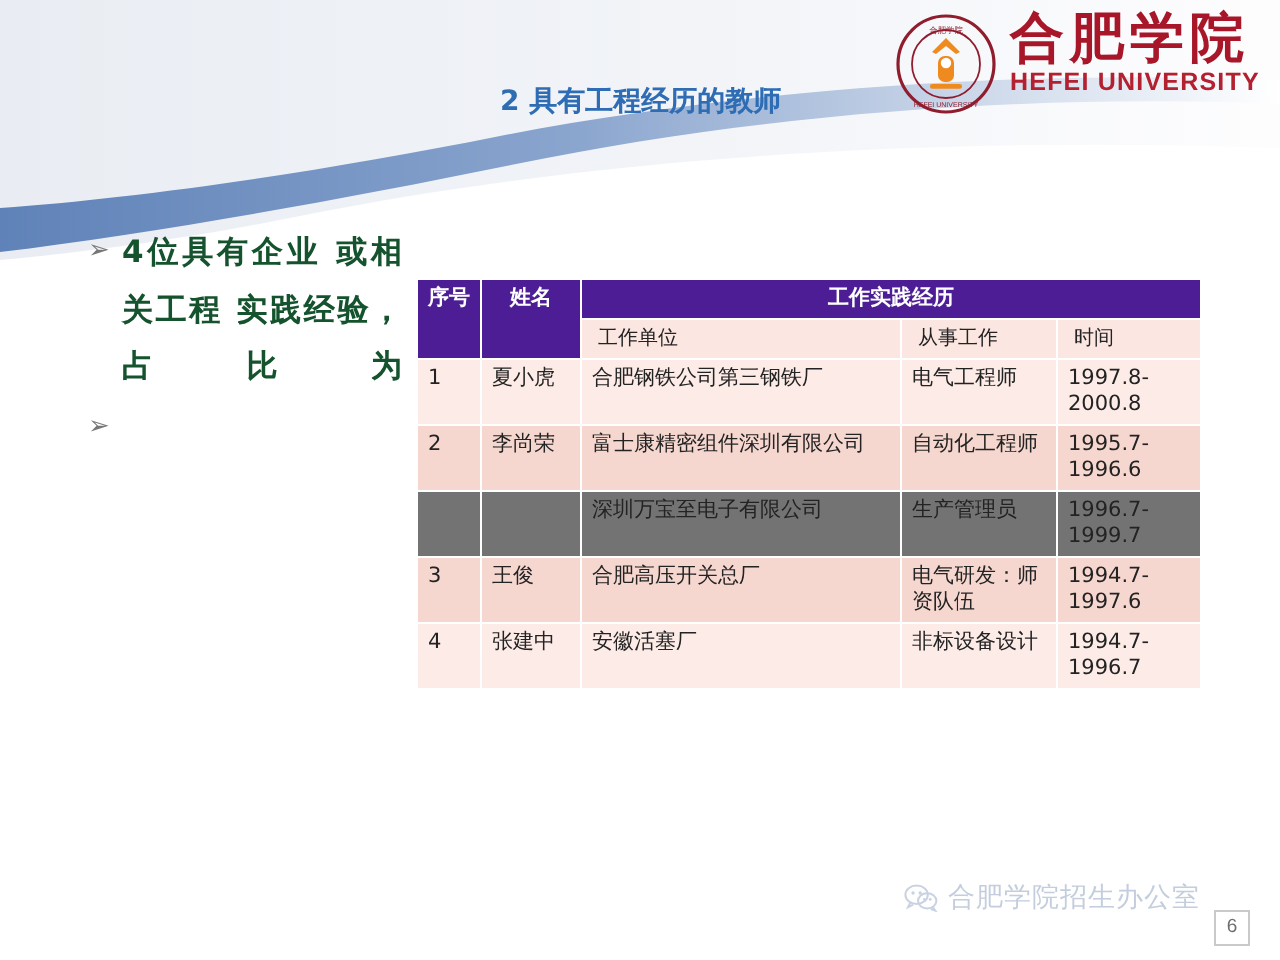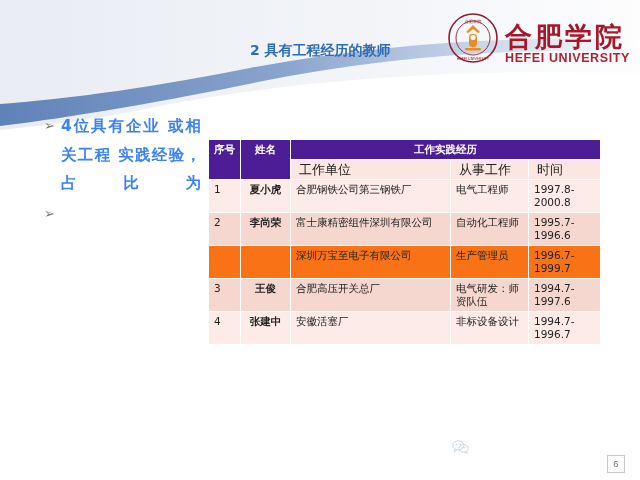--- a/index.html
+++ b/index.html
@@ -52,21 +52,21 @@
   }
 
   
   #logo {
     position: absolute;
     left: 447px;
     top: 6px;
     width: 190px;
     height: 58px;
     display: flex;
-    align-items: flex-end;
+    align-items: flex-start;
   }
   #logo-seal {
     width: 52px;
     height: 52px;
     flex: 0 0 52px;
     position: relative;
   }
   #logo-text {
     margin-left: 6px;
     line-height: 1;
@@ -102,21 +102,21 @@
   .bullet-marker {
     flex: 0 0 17px;
     font-size: 13px;
     color: #777777;
     line-height: 28.5px;
     font-family: "DejaVu Sans", sans-serif;
   }
   .bullet-text {
     font-size: 15.5px;
     font-weight: bold;
-    color: #3b82f6;
+    color: #14532d;
     line-height: 28.5px;
     text-align: justify;
     text-align-last: justify;
     font-family: "DejaVu Sans", "Liberation Sans", sans-serif;
     width: 140px;
   }
   .bullet-text .last-line {
     text-align-last: left;
     display: block;
   }
@@ -144,30 +144,30 @@
     font-weight: bold;
     text-align: center;
     font-size: 10.5px;
   }
   #exp-table th.sub {
     background: #fbe6e1;
     color: #232323;
     font-weight: normal;
     text-align: left;
     padding-left: 8px;
-    font-size: 13px;
+    font-size: 10px;
   }
   #exp-table td {
     color: #232323;
   }
   #exp-table td.num { text-align: left; }
-  #exp-table td.name { text-align: center; font-weight: bold; }
+  #exp-table td.name { text-align: left; }
   tr.band-a td { background: #fcebe6; }
   tr.band-b td { background: #f6d7cf; }
-  tr.band-c td { background: #f97316; }
+  tr.band-c td { background: #737373; }
 
   
   col.c-num  { width: 32px; }
   col.c-name { width: 50px; }
   col.c-unit { width: 160px; }
   col.c-job  { width: 78px; }
   col.c-time { width: 72px; }
 
   
   #watermark {
@@ -335,17 +335,18 @@
         <ellipse cx="6.3" cy="5.4" rx="5.6" ry="4.6" fill="none" stroke="#a8b8cf" stroke-width="1"></ellipse>
         <path d="M3.2 9.2 L2 11.6 L4.6 10.3" fill="none" stroke="#a8b8cf" stroke-width="1"></path>
         <circle cx="4.5" cy="4.5" r="0.85" fill="#a8b8cf"></circle>
         <circle cx="8.1" cy="4.5" r="0.85" fill="#a8b8cf"></circle>
         <ellipse cx="11.6" cy="8.4" rx="4.6" ry="3.8" fill="none" stroke="#a8b8cf" stroke-width="1"></ellipse>
         <path d="M14.4 11.6 L15.6 13.3 L13.4 12.5" fill="none" stroke="#a8b8cf" stroke-width="1"></path>
         <circle cx="10.2" cy="7.7" r="0.7" fill="#a8b8cf"></circle>
         <circle cx="13.1" cy="7.7" r="0.7" fill="#a8b8cf"></circle>
       </svg>
     </div>
+    <div id="watermark-text">合肥学院招生办公室</div>
   </div>
 
   <div id="page-number">6</div>
 
 </div>
 
 </body></html>

